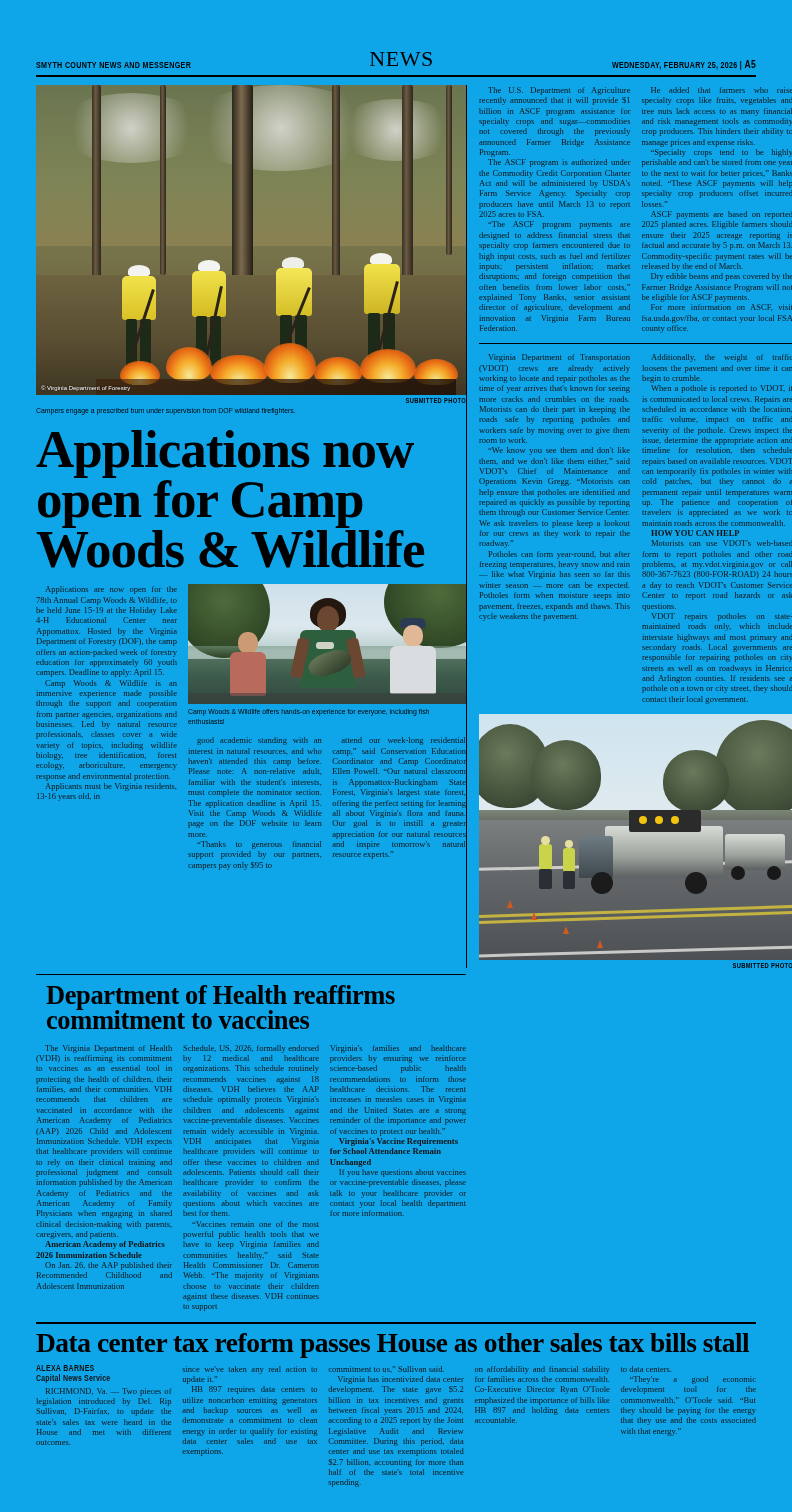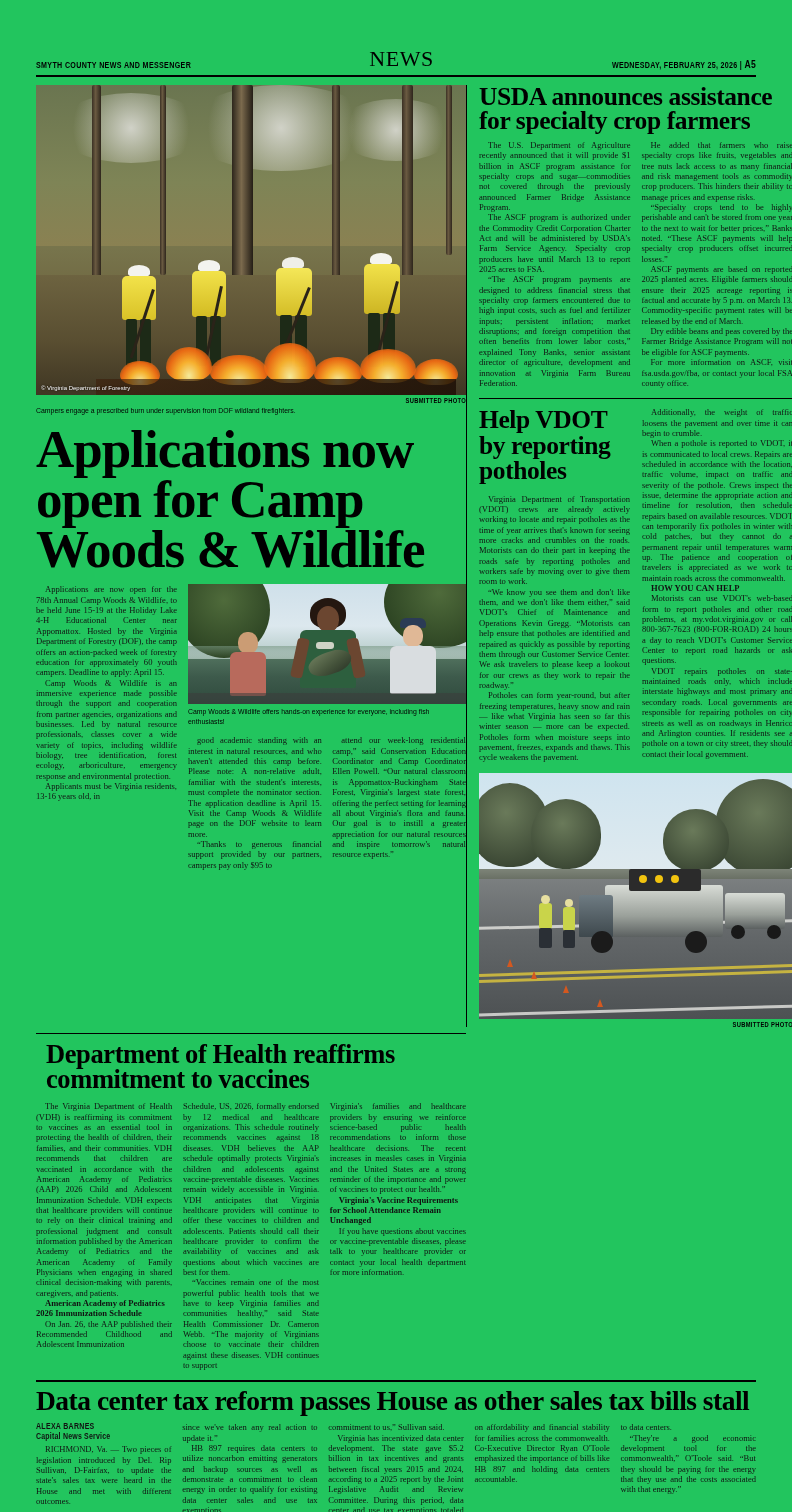--- a/index.html
+++ b/index.html
@@ -1,17 +1,17 @@
 <!DOCTYPE html>
 <html><head>
 <meta charset="utf-8">
 <style>
   html,body{margin:0;padding:0;background:#fff;}
   body{width:792px;height:1512px;font-family:"Liberation Serif",serif;color:#111;overflow:hidden;}
-  .page{position:relative;width:792px;height:1512px;background:#22c55e;box-sizing:border-box;padding:0 36px;}
+  .page{position:relative;width:792px;height:1512px;background:#0ea5e9;box-sizing:border-box;padding:0 36px;}
 
   
   .masthead{display:flex;align-items:flex-end;justify-content:space-between;padding-top:44px;height:26px;}
   .mh-left{font-family:"Liberation Sans",sans-serif;font-size:7.1px;font-weight:700;letter-spacing:.35px;
            transform:scaleY(1.22);transform-origin:left bottom;color:#000;}
   .mh-center{font-family:"Liberation Serif",serif;font-size:22px;letter-spacing:.6px;color:#000;line-height:1;}
   .mh-right{font-family:"Liberation Sans",sans-serif;font-size:7.1px;font-weight:700;letter-spacing:.3px;
             transform:scaleY(1.22);transform-origin:right bottom;color:#000;}
   .mh-right .pg{font-size:8.6px;}
   .rule-thick{border-top:2.2px solid #000;margin-top:5px;}
@@ -241,38 +241,36 @@
             </div>
           </div>
         </div>
       </div>
     </div>
 
     <div class="vrule" style="margin:0 0 0 0;"></div>
 
     <div class="top-right">
 
-      <h1 class="hl" id="usdaHead" style="margin:0 0 7px;">USDA announces assistance for specialty crop farmers</h1>
 
       <div class="body two-col">
         <p>The U.S. Department of Agriculture recently announced that it will provide $1 billion in ASCF program assistance for specialty crops and sugar—commodities not covered through the previously announced Farmer Bridge Assistance Program.</p>
         <p>The ASCF program is authorized under the Commodity Credit Corporation Charter Act and will be administered by USDA's Farm Service Agency. Specialty crop producers have until March 13 to report 2025 acres to FSA.</p>
         <p>“The ASCF program payments are designed to address financial stress that specialty crop farmers encountered due to high input costs, such as fuel and fertilizer inputs; persistent inflation; market disruptions; and foreign competition that often benefits from lower labor costs,” explained Tony Banks, senior assistant director of agriculture, development and innovation at Virginia Farm Bureau Federation.</p>
         <p>He added that farmers who raise specialty crops like fruits, vegetables and tree nuts lack access to as many financial and risk management tools as commodity crop producers. This hinders their ability to manage prices and expense risks.</p>
         <p>“Specialty crops tend to be highly perishable and can't be stored from one year to the next to wait for better prices,” Banks noted. “These ASCF payments will help specialty crop producers offset incurred losses.”</p>
         <p>ASCF payments are based on reported 2025 planted acres. Eligible farmers should ensure their 2025 acreage reporting is factual and accurate by 5 p.m. on March 13. Commodity-specific payment rates will be released by the end of March.</p>
         <p>Dry edible beans and peas covered by the Farmer Bridge Assistance Program will not be eligible for ASCF payments.</p>
         <p>For more information on ASCF, visit fsa.usda.gov/fba, or contact your local FSA county office.</p>
       </div>
 
       <div class="hairline" style="margin:10px 0 8px;"></div>
 
       <div style="display:flex;">
         <div style="width:151px;">
-          <h1 class="hl" id="vdotHead" style="margin:0 0 10px;">Help VDOT by reporting potholes</h1>
           <div class="body">
             <p>Virginia Department of Transportation (VDOT) crews are already actively working to locate and repair potholes as the time of year arrives that's known for seeing more cracks and crumbles on the roads. Motorists can do their part in keeping the roads safe by reporting potholes and workers safe by moving over to give them room to work.</p>
             <p>“We know you see them and don't like them, and we don't like them either,” said VDOT's Chief of Maintenance and Operations Kevin Gregg. “Motorists can help ensure that potholes are identified and repaired as quickly as possible by reporting them through our Customer Service Center. We ask travelers to please keep a lookout for our crews as they work to repair the roadway.”</p>
             <p>Potholes can form year-round, but after freezing temperatures, heavy snow and rain — like what Virginia has seen so far this winter season — more can be expected. Potholes form when moisture seeps into pavement, freezes, expands and thaws. This cycle weakens the pavement.</p>
           </div>
         </div>
         <div style="width:12px;"></div>
         <div style="width:151px;">
           <div class="body">
             <p>Additionally, the weight of traffic loosens the pavement and over time it can begin to crumble.</p>

